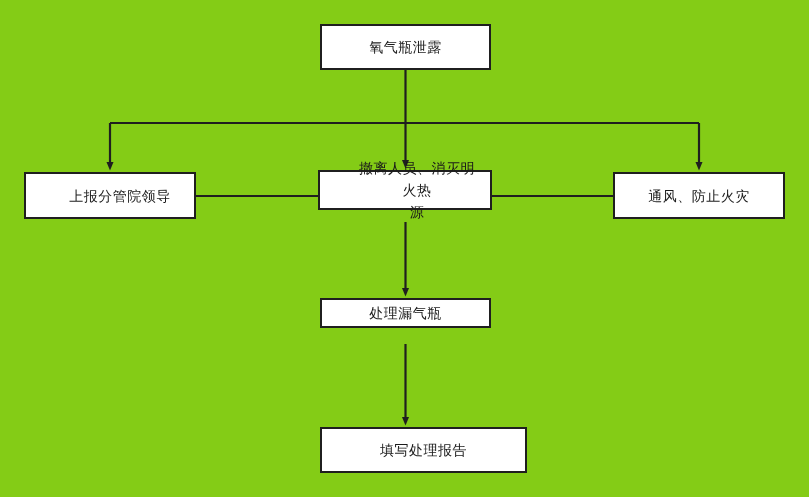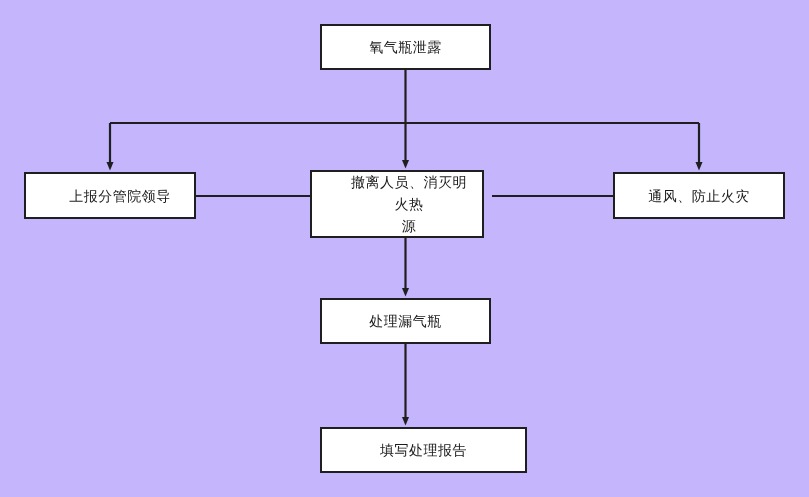--- a/index.html
+++ b/index.html
@@ -4,21 +4,21 @@
 <style>
   html, body {
     margin: 0;
     padding: 0;
     background: #ffffff;
   }
   #canvas {
     position: relative;
     width: 809px;
     height: 497px;
-    background: #c4b5fd;
+    background: #84cc16;
     overflow: hidden;
     font-family: "DejaVu Sans", "Liberation Sans", sans-serif;
   }
   #edges {
     position: absolute;
     left: 0;
     top: 0;
     width: 809px;
     height: 497px;
   }
@@ -37,23 +37,23 @@
     letter-spacing: 0.5px;
     padding: 2px 8px;
   }
   .node .label {
     display: block;
     width: 100%;
     white-space: pre-line;
   }
   #node-start   { left: 320px; top: 24px;  width: 171px; height: 46px; }
   #node-report  { left: 24px;  top: 172px; width: 172px; height: 47px; padding-left: 28px; }
-  #node-evac    { left: 310px; top: 170px; width: 174px; height: 68px; padding-left: 32px; }
+  #node-evac    { left: 318px; top: 170px; width: 174px; height: 40px; padding-left: 32px; }
   #node-vent    { left: 613px; top: 172px; width: 172px; height: 47px; }
-  #node-handle  { left: 320px; top: 298px; width: 171px; height: 46px; }
+  #node-handle  { left: 320px; top: 298px; width: 171px; height: 30px; }
   #node-fill    { left: 320px; top: 427px; width: 207px; height: 46px; }
 </style>
 </head>
 <body>
 
 <div id="canvas">
 
   <svg id="edges" viewBox="0 0 809 497" width="809" height="497" xmlns="http://www.w3.org/2000/svg">
     <defs>
       <marker id="arrowhead" markerWidth="9" markerHeight="9" refX="4.2" refY="4" orient="auto" markerUnits="userSpaceOnUse">

